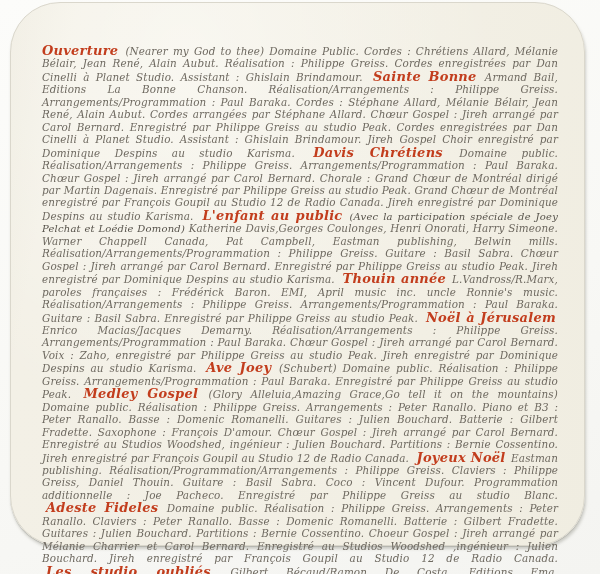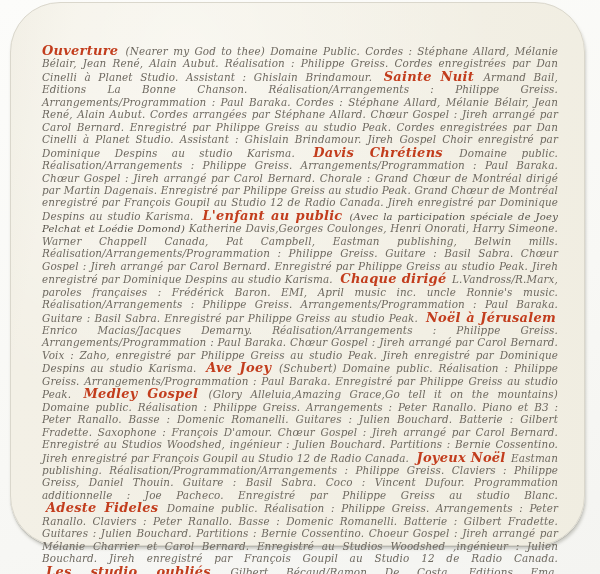--- a/index.html
+++ b/index.html
@@ -58,29 +58,29 @@
     letter-spacing: 0.2px;
   }
 </style>
 </head>
 <body>
 
 <div class="stage">
   <div class="card">
     <div class="notes">
       <span class="t">Ouverture</span>
-      <span class="b">(Nearer my God to thee) Domaine Public. Cordes : Stéphane Allard, Mélanie Bélair, Jean René, Alain Aubut. Réalisation : Philippe Greiss. Cordes enregistrées par Dan Cinelli à Planet Studio. Assistant : Ghislain Brindamour.</span>
-      <span class="t">Sainte Nuit</span>
+      <span class="b">(Nearer my God to thee) Domaine Public. Cordes : Chrétiens Allard, Mélanie Bélair, Jean René, Alain Aubut. Réalisation : Philippe Greiss. Cordes enregistrées par Dan Cinelli à Planet Studio. Assistant : Ghislain Brindamour.</span>
+      <span class="t">Sainte Bonne</span>
       <span class="b">Armand Bail, Editions La Bonne Chanson. Réalisation/Arrangements : Philippe Greiss. Arrangements/Programmation : Paul Baraka. Cordes : Stéphane Allard, Mélanie Bélair, Jean René, Alain Aubut. Cordes arrangées par Stéphane Allard. Chœur Gospel : Jireh arrangé par Carol Bernard. Enregistré par Philippe Greiss au studio Peak. Cordes enregistrées par Dan Cinelli à Planet Studio. Assistant : Ghislain Brindamour. Jireh Gospel Choir enregistré par Dominique Despins au studio Karisma.</span>
       <span class="t">Davis Chrétiens</span>
       <span class="b">Domaine public. Réalisation/Arrangements : Philippe Greiss. Arrangements/Programmation : Paul Baraka. Chœur Gospel : Jireh arrangé par Carol Bernard. Chorale : Grand Chœur de Montréal dirigé par Martin Dagenais. Enregistré par Philippe Greiss au studio Peak. Grand Chœur de Montréal enregistré par François Goupil au Studio 12 de Radio Canada. Jireh enregistré par Dominique Despins au studio Karisma.</span>
       <span class="t">L'enfant au public</span>
       <span class="s">(Avec la participation spéciale de Joey Pelchat et Loédie Domond)</span>
       <span class="b">Katherine Davis,Georges Coulonges, Henri Onorati, Harry Simeone. Warner Chappell Canada, Pat Campbell, Eastman publishing, Belwin mills. Réalisation/Arrangements/Programmation : Philippe Greiss. Guitare : Basil Sabra. Chœur Gospel : Jireh arrangé par Carol Bernard. Enregistré par Philippe Greiss au studio Peak. Jireh enregistré par Dominique Despins au studio Karisma.</span>
-      <span class="t">Chaque dirigé</span>
+      <span class="t">Thouin année</span>
       <span class="b">L.Vandross/R.Marx, paroles françaises : Frédérick Baron. EMI, April music inc. uncle Ronnie's music. Réalisation/Arrangements : Philippe Greiss. Arrangements/Programmation : Paul Baraka. Guitare : Basil Sabra. Enregistré par Philippe Greiss au studio Peak.</span>
       <span class="t">Noël à Jérusalem</span>
       <span class="b">Enrico Macias/Jacques Demarny. Réalisation/Arrangements : Philippe Greiss. Arrangements/Programmation : Paul Baraka. Chœur Gospel : Jireh arrangé par Carol Bernard. Voix : Zaho, enregistré par Philippe Greiss au studio Peak. Jireh enregistré par Dominique Despins au studio Karisma.</span>
       <span class="t">Ave Joey</span>
       <span class="b">(Schubert) Domaine public. Réalisation : Philippe Greiss. Arrangements/Programmation : Paul Baraka. Enregistré par Philippe Greiss au studio Peak.</span>
       <span class="t">Medley Gospel</span>
       <span class="b">(Glory Alleluia,Amazing Grace,Go tell it on the mountains) Domaine public. Réalisation : Philippe Greiss. Arrangements : Peter Ranallo. Piano et B3 : Peter Ranallo. Basse : Domenic Romanelli. Guitares : Julien Bouchard. Batterie : Gilbert Fradette. Saxophone : François D'amour. Chœur Gospel : Jireh arrangé par Carol Bernard. Enregistré au Studios Woodshed, ingénieur : Julien Bouchard. Partitions : Bernie Cossentino. Jireh enregistré par François Goupil au Studio 12 de Radio Canada.</span>
       <span class="t">Joyeux Noël</span>
       <span class="b">Eastman publishing. Réalisation/Programmation/Arrangements : Philippe Greiss. Claviers : Philippe Greiss, Daniel Thouin. Guitare : Basil Sabra. Coco : Vincent Dufour. Programmation additionnelle : Joe Pacheco. Enregistré par Philippe Greiss au studio Blanc.</span>
       <span class="t">Adeste Fideles</span>

